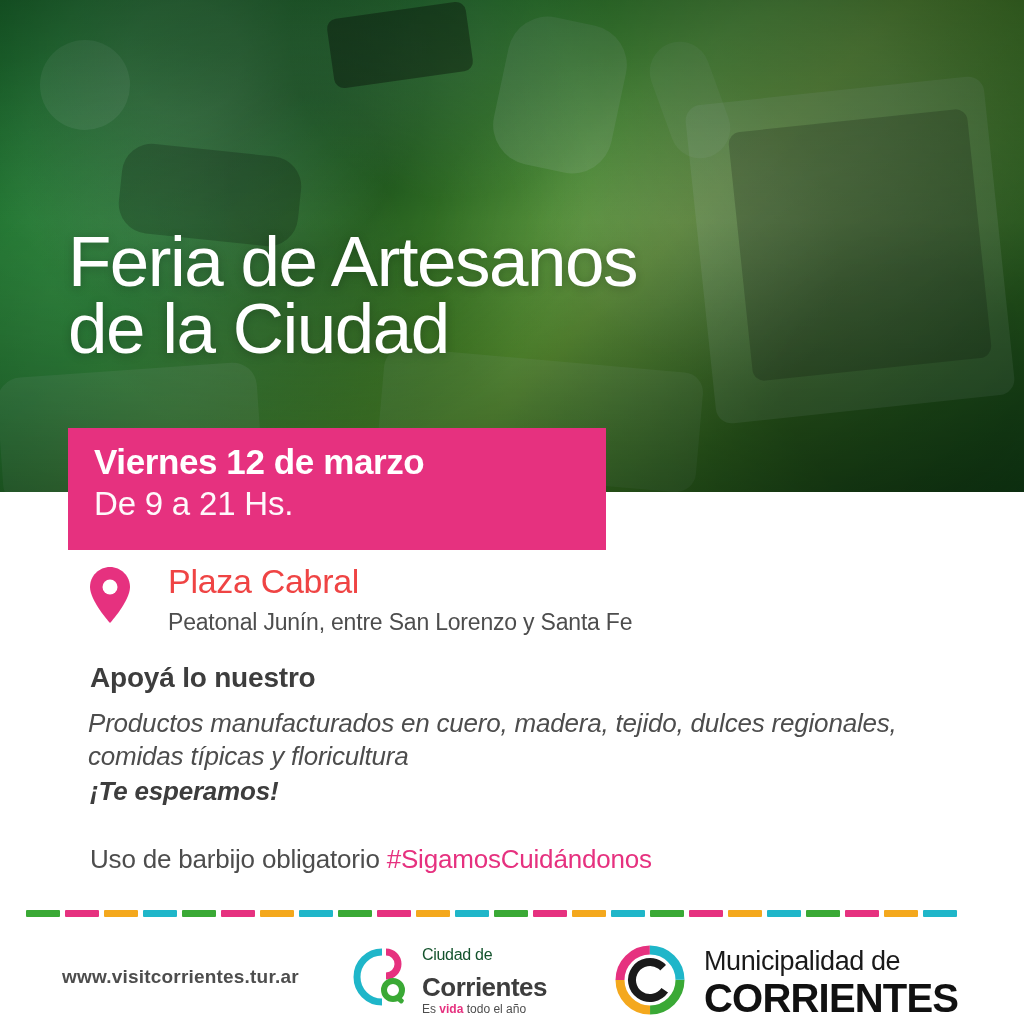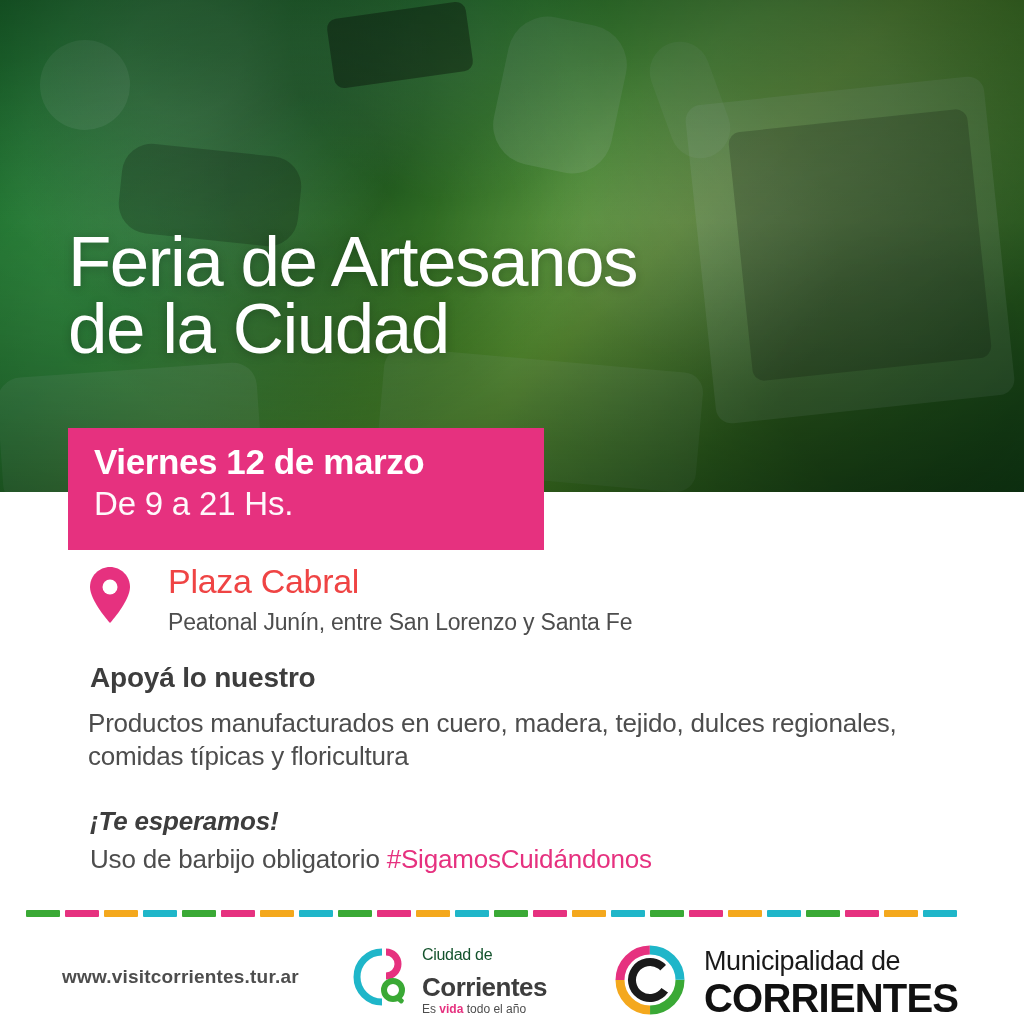--- a/index.html
+++ b/index.html
@@ -48,21 +48,21 @@
     font-size:71px;
     line-height:.95;
     font-weight:normal;
     letter-spacing:-1.5px;
     text-shadow:0 2px 10px rgba(0,0,0,.22);
     white-space:pre-line;
   }
 
   
   .date-band{
-    position:absolute;left:68px;top:428px;width:476px;height:122px;
+    position:absolute;left:68px;top:428px;width:538px;height:122px;
     background:#e6317f;
     padding:14px 0 0 26px;
     box-sizing:border-box;
   }
   .date-main{
     color:#ffffff;font-size:35px;font-weight:bold;letter-spacing:-.4px;
     line-height:1.15;
   }
   .date-sub{
     color:#ffffff;font-size:33px;font-weight:normal;letter-spacing:-.2px;
@@ -85,24 +85,24 @@
     position:absolute;left:80px;top:47px;
     font-size:23px;color:#4d4d4d;letter-spacing:-.2px;
   }
 
   .support{
     position:absolute;left:90px;top:110px;
     font-size:28px;color:#3d3d3d;font-weight:bold;letter-spacing:-.2px;
   }
   .products{
     position:absolute;left:88px;top:155px;width:830px;
-    font-size:26px;color:#4d4d4d;line-height:1.25;letter-spacing:-.2px;
+    font-size:26px;color:#4d4d4d;font-style:italic;line-height:1.25;letter-spacing:-.2px;
   }
   .await{
-    position:absolute;left:90px;top:254px;
+    position:absolute;left:90px;top:224px;
     font-size:26px;color:#3d3d3d;font-style:italic;font-weight:bold;letter-spacing:-.2px;
   }
   .mask-line{
     position:absolute;left:90px;top:292px;
     font-size:26px;color:#4d4d4d;letter-spacing:-.2px;
   }
   .mask-line .tag{color:#e6317f;text-align:center;}
 
   
   .rule{

